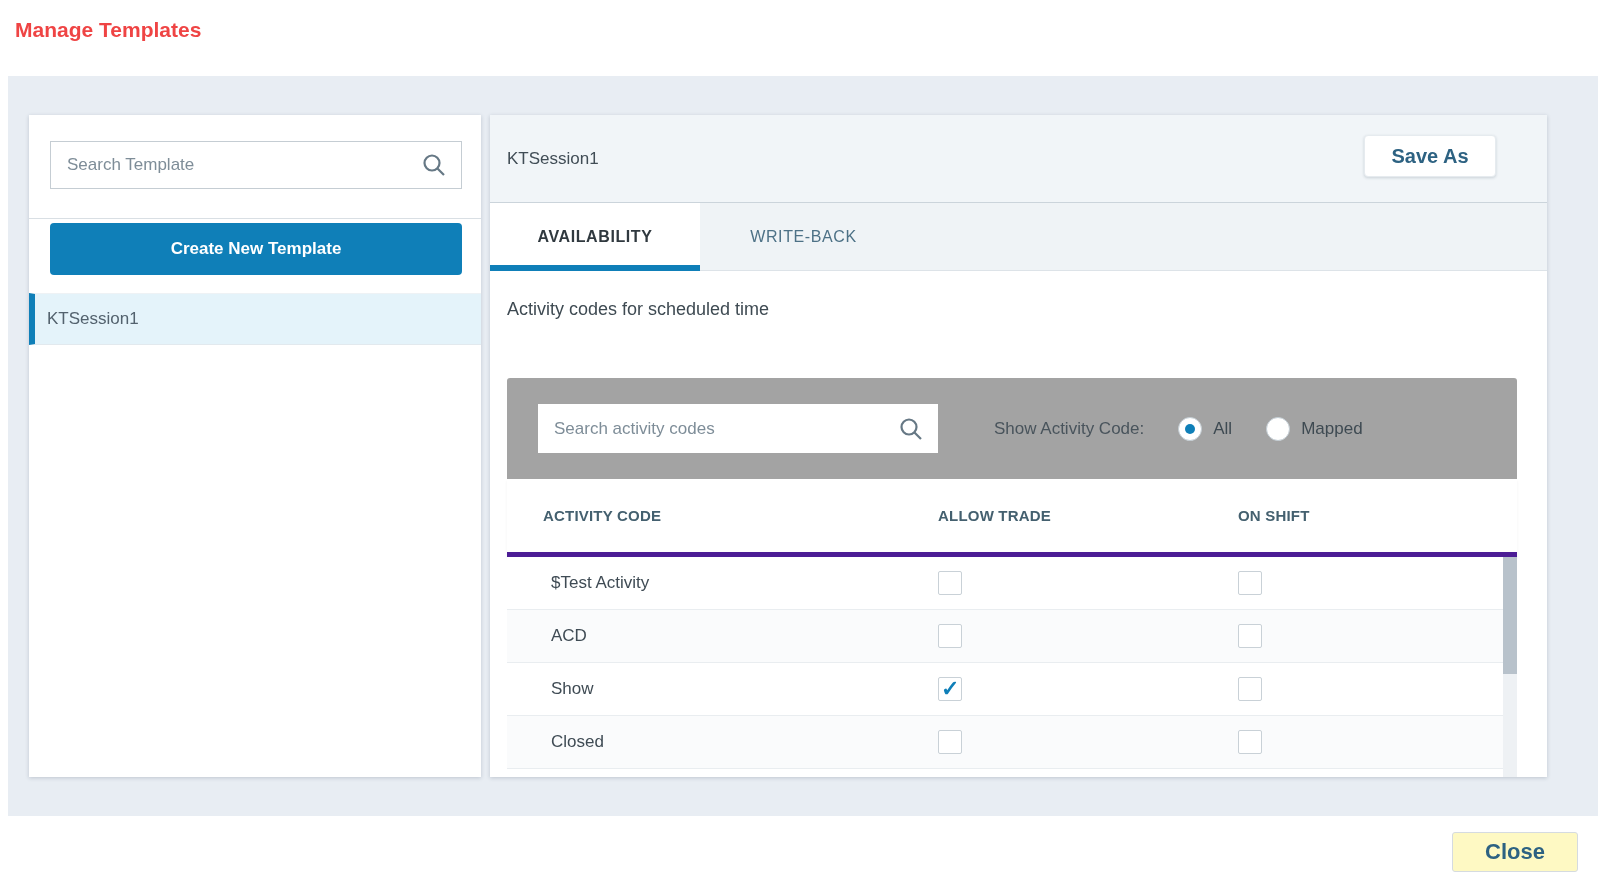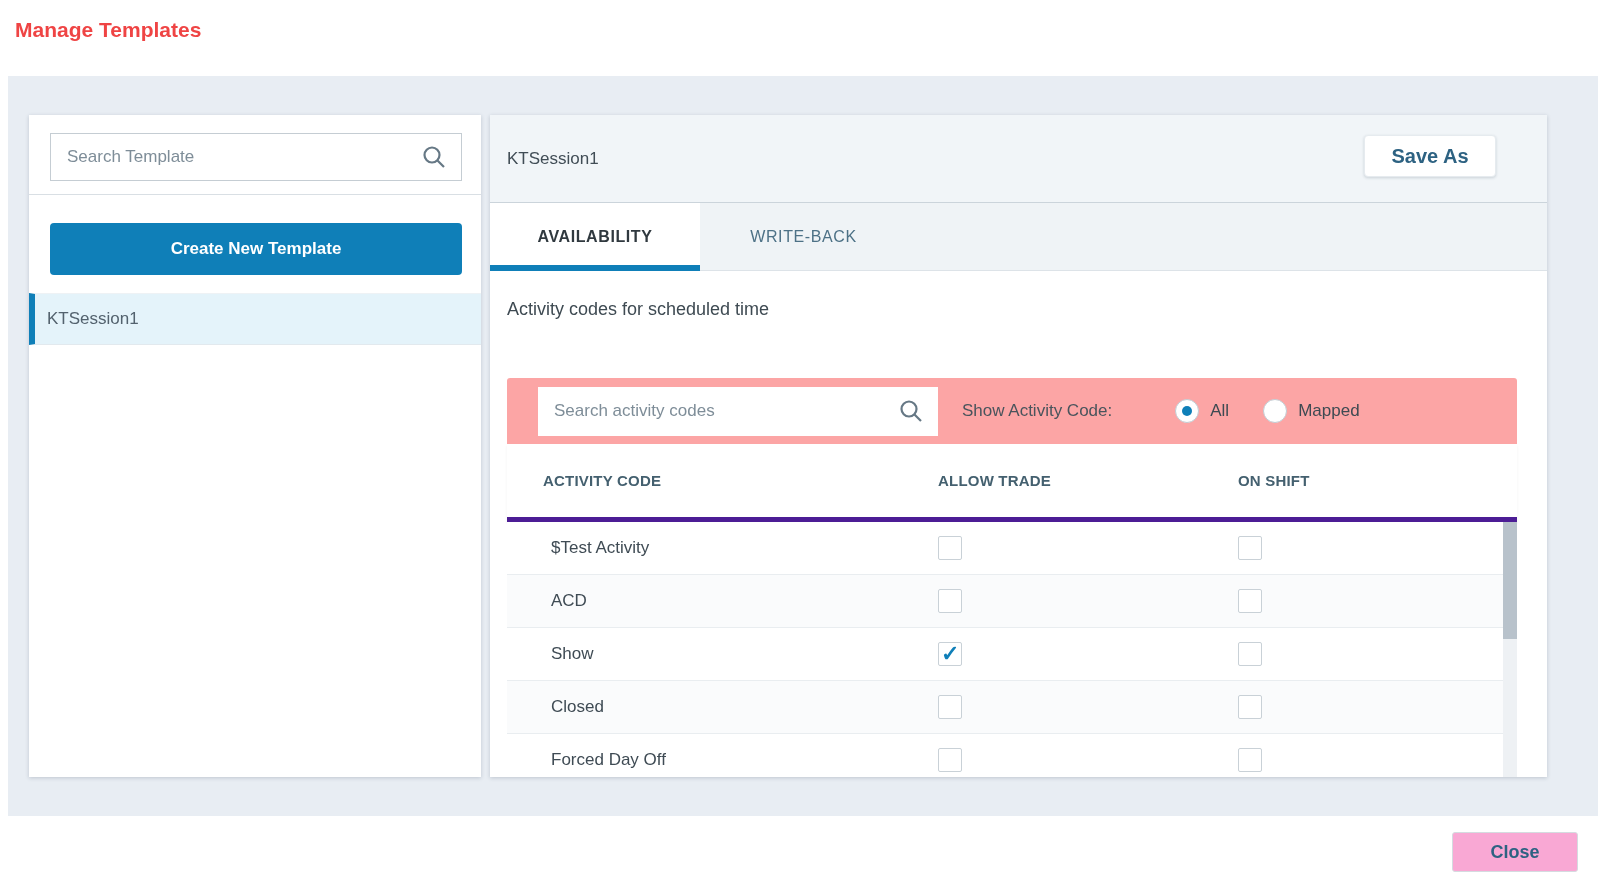--- a/index.html
+++ b/index.html
@@ -12,21 +12,21 @@
 
   .modal { position:absolute; left:8px; top:76px; right:0; height:740px;
     background:#e8edf3; }
 
   .card { position:absolute; top:39px; height:662px; background:#ffffff;
     box-shadow:0 1px 4px rgba(40,60,80,.22); }
   .left-card  { left:21px;  width:452px; }
   .right-card { left:482px; width:1057px; overflow:hidden; }
 
   
-  .search-section { height:80px; border-bottom:1px solid #d9dfe4; position:relative; }
+  .search-section { height:96px; border-bottom:1px solid #d9dfe4; position:relative;margin-top:8px; }
   .input-box { position:absolute; left:21px; top:18px; width:412px; height:48px;
     background:#fff; border:1px solid #c5cdd3; display:flex; align-items:center; }
   .input-box input { flex:1; border:none; outline:none; font-family:inherit;
     font-size:17px; color:#3f4b54; padding:0 10px 0 16px; background:transparent; }
   .input-box input::placeholder { color:#7e8d98; }
   .mag { flex:0 0 auto; margin-right:14px; }
 
   .create-btn { position:absolute; left:21px; top:108px; width:412px; height:52px;
     background:#0f7fb8; color:#ffffff; font-size:17px; font-weight:700;
     border:none; border-radius:4px; cursor:pointer; font-family:inherit; }
@@ -54,25 +54,25 @@
     color:#4d7186; font-weight:400; cursor:pointer; }
   .tab.active { width:210px; background:#ffffff; color:#30393f; font-weight:700; }
   .tab.active::after { content:""; position:absolute; left:0; right:0; bottom:-1px;
     height:6px; background:#0f7fb8; }
 
   .content { position:relative; }
   .section-heading { margin:28px 0 0 17px; font-size:18px; font-weight:400;
     color:#3e4a52; }
 
   .table-wrap { position:absolute; left:17px; top:79px; width:1010px; }
-  .table-toolbar { height:66px; background:#fca5a5; border-radius:3px 3px 0 0;
+  .table-toolbar { height:101px; background:#a3a3a3; border-radius:3px 3px 0 0;
     display:flex; align-items:center; }
   .table-toolbar .input-box { position:static; margin-left:31px; width:400px;
     height:49px; border:none; }
-  .filter-group { display:flex; align-items:center; margin-left:24px;gap:29px; }
+  .filter-group { display:flex; align-items:center; margin-left:56px; }
   .filter-label { font-size:17px; color:#49545c; }
   .radio-option { display:flex; align-items:center; margin-left:34px; cursor:pointer; }
   .radio { width:24px; height:24px; border-radius:50%; background:#fff;
     border:1px solid #c2ccd3; position:relative; flex:0 0 auto; }
   .radio.selected::after { content:""; position:absolute; left:6px; top:6px;
     width:10px; height:10px; border-radius:50%; background:#0f7fb8; }
   .radio-option .opt-label { margin-left:11px; font-size:17px; color:#3e4a52; }
 
   .thead { height:78px; background:#ffffff; border-bottom:5px solid #4c1d95;
     position:relative; box-shadow:0 2px 3px rgba(0,0,0,.05); }
@@ -91,22 +91,22 @@
   .checkbox.cb-trade { left:431px; } .checkbox.cb-shift { left:731px; }
   .checkbox.checked::after { content:"\2713"; position:absolute; left:2px; top:-2px;
     font-size:22px; font-weight:700; color:#0f7fb8; }
 
   .vscroll { position:absolute; right:0; top:0; width:14px; height:264px;
     background:#eef1f4; }
   .vthumb { position:absolute; left:0; top:0; width:14px; height:117px;
     background:#b8c2cb; cursor:grab; }
 
   .close-btn { position:absolute; left:1452px; top:832px; width:126px; height:40px;
-    background:#f9a8d4; border:1px solid #d5dbe0; border-radius:3px; color:#2d6282;
-    font-size:18px; font-weight:600; cursor:pointer; font-family:inherit; }
+    background:#fef9c3; border:1px solid #d5dbe0; border-radius:3px; color:#2d6282;
+    font-size:22px; font-weight:600; cursor:pointer; font-family:inherit; }
 
   svg.mag-icon { display:block; }
 </style>
 </head>
 <body>
 
 <div id="stage">
 
   <div class="page-title">Manage Templates</div>
 

